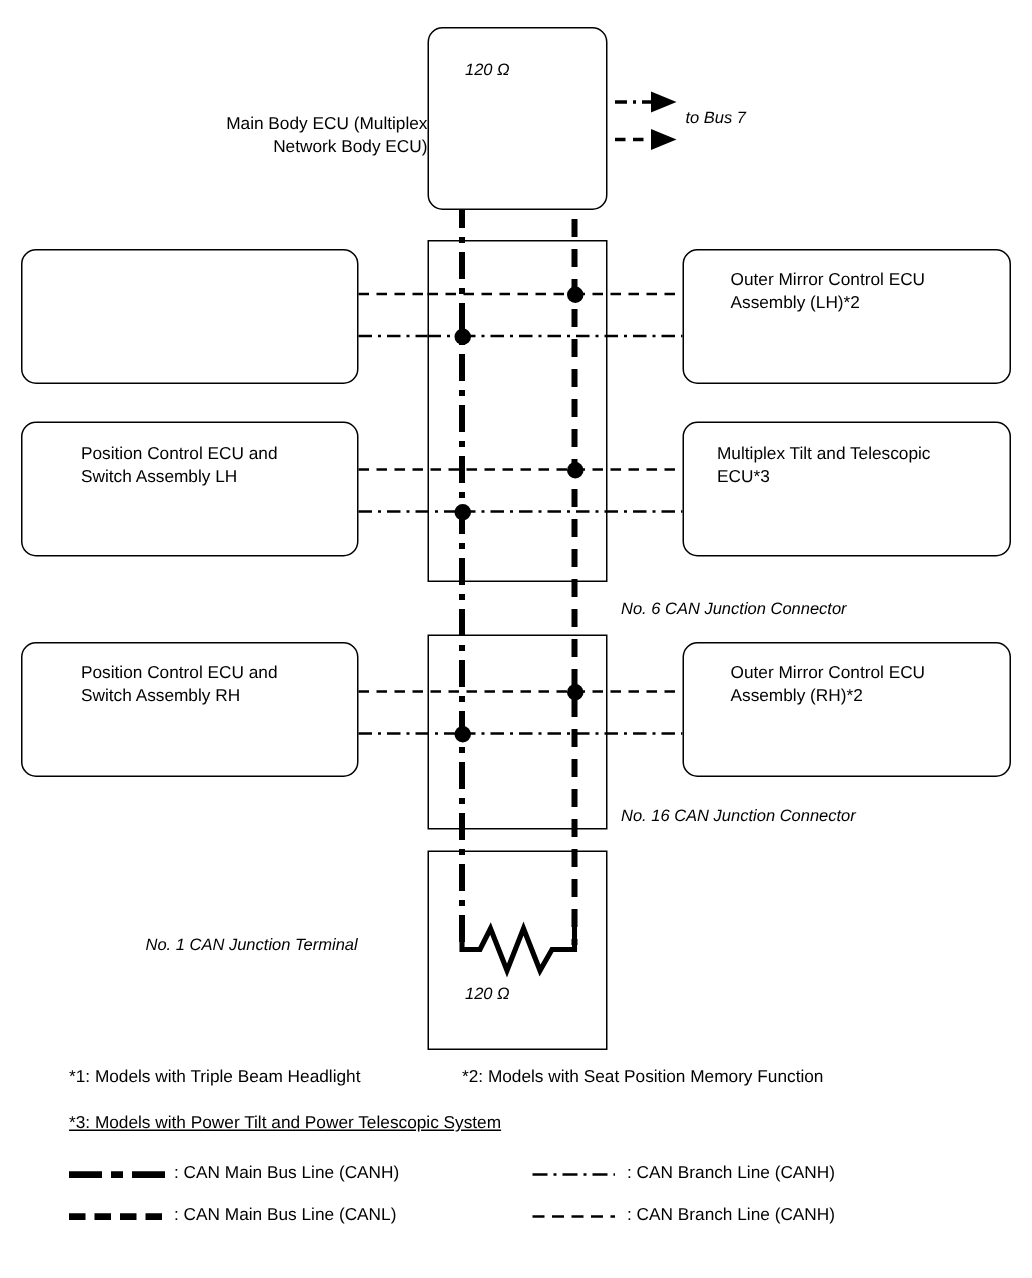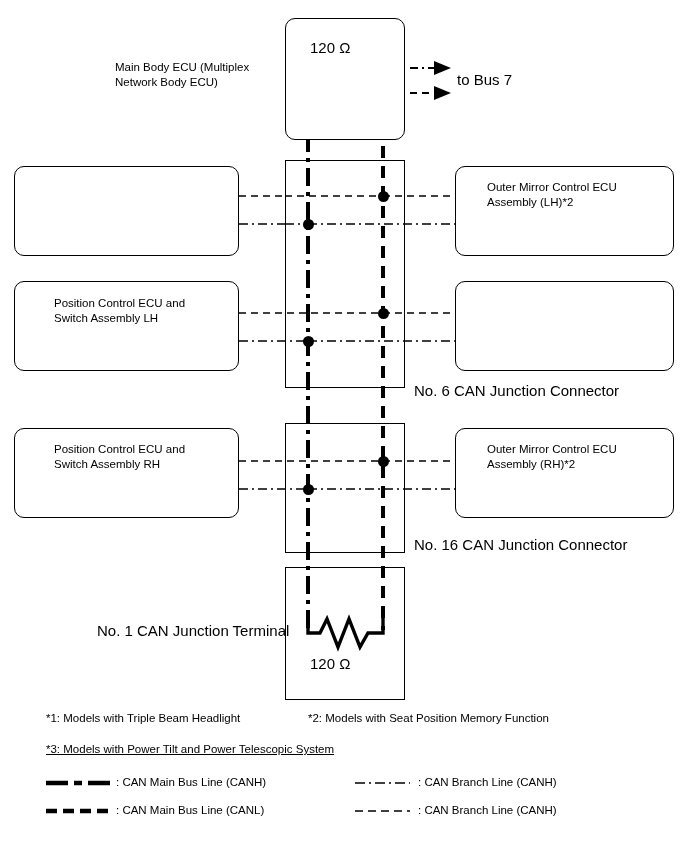--- a/index.html
+++ b/index.html
@@ -27,24 +27,25 @@
   }
   .ecu-label {
     position: absolute;
     font-size: 11.5px;
     line-height: 15px;
     white-space: pre-line;
     color: #000000;
   }
   .plain-label {
     position: absolute;
-    font-size: 15px;
+    font-size: 11px;
     line-height: 15px;
     color: #000000;
     white-space: pre-line;
+    font-style: italic;
   }
   .jbox {
     position: absolute;
     border: 1.4px solid #000000;
     background: transparent;
     box-sizing: border-box;
   }
   .dot {
     position: absolute;
     width: 11px;
@@ -112,53 +113,55 @@
 
     <polyline points="308,610 308,633 320,633 327,619 338,647 349,619 360,647 368,633 383,633 383,610" fill="none" stroke="#000" stroke-width="3.4" stroke-linejoin="miter"></polyline>
 
   </svg>
 
   <div class="jbox" style="left:285px; top:160px; width:120px; height:228px;"></div>
   <div class="jbox" style="left:285px; top:423px; width:120px; height:130px;"></div>
   <div class="jbox" style="left:285px; top:567px; width:120px; height:133px;"></div>
 
   <div class="ecu-box" style="left:285px; top:18px; width:120px; height:122px;"></div>
-  <div class="ecu-label" style="left:115px; top:60px; width:170px;">Main Body ECU (Multiplex
+  <div class="ecu-label" style="left:115px; top:76px; width:170px;text-align:right;">Main Body ECU (Multiplex
 Network Body ECU)</div>
   <div class="plain-label" style="left:310px; top:40px;">120 Ω</div>
   <div class="plain-label" style="left:457px; top:72px;">to Bus 7</div>
 
   <div class="ecu-box" style="left:14px; top:166px; width:225px; height:90px;"></div>
 
   <div class="ecu-box" style="left:14px; top:281px; width:225px; height:90px;"></div>
   <div class="ecu-label" style="left:54px; top:296px; width:190px;">Position Control ECU and
 Switch Assembly LH</div>
 
   <div class="ecu-box" style="left:14px; top:428px; width:225px; height:90px;"></div>
   <div class="ecu-label" style="left:54px; top:442px; width:190px;">Position Control ECU and
 Switch Assembly RH</div>
 
   <div class="ecu-box" style="left:455px; top:166px; width:219px; height:90px;"></div>
   <div class="ecu-label" style="left:487px; top:180px; width:190px;">Outer Mirror Control ECU
 Assembly (LH)*2</div>
 
   <div class="ecu-box" style="left:455px; top:281px; width:219px; height:90px;"></div>
+  <div class="ecu-label" style="left:478px; top:296px; width:195px;">Multiplex Tilt and Telescopic
+ECU*3</div>
 
   <div class="ecu-box" style="left:455px; top:428px; width:219px; height:90px;"></div>
   <div class="ecu-label" style="left:487px; top:442px; width:190px;">Outer Mirror Control ECU
 Assembly (RH)*2</div>
 
   <div class="dot" style="left:377.5px; top:190.5px;"></div>
   <div class="dot" style="left:302.5px; top:218.5px;"></div>
   <div class="dot" style="left:377.5px; top:307.5px;"></div>
   <div class="dot" style="left:302.5px; top:335.5px;"></div>
   <div class="dot" style="left:377.5px; top:455.5px;"></div>
   <div class="dot" style="left:302.5px; top:483.5px;"></div>
 
-  <div class="plain-label" style="left:414px; top:383px;">No. 6 CAN Junction Connector</div>
+  <div class="plain-label" style="left:414px; top:399px;">No. 6 CAN Junction Connector</div>
   <div class="plain-label" style="left:414px; top:537px;">No. 16 CAN Junction Connector</div>
 
   <div class="plain-label" style="left:97px; top:623px;">No. 1 CAN Junction Terminal</div>
   <div class="plain-label" style="left:310px; top:656px;">120 Ω</div>
 
   <div class="footnote" style="left:46px; top:711px;">*1: Models with Triple Beam Headlight</div>
   <div class="footnote" style="left:308px; top:711px;">*2: Models with Seat Position Memory Function</div>
   <div class="footnote" style="left:46px; top:742px;text-decoration:underline;">*3: Models with Power Tilt and Power Telescopic System</div>
 
   <svg class="svg-layer" viewBox="0 0 688 852">

